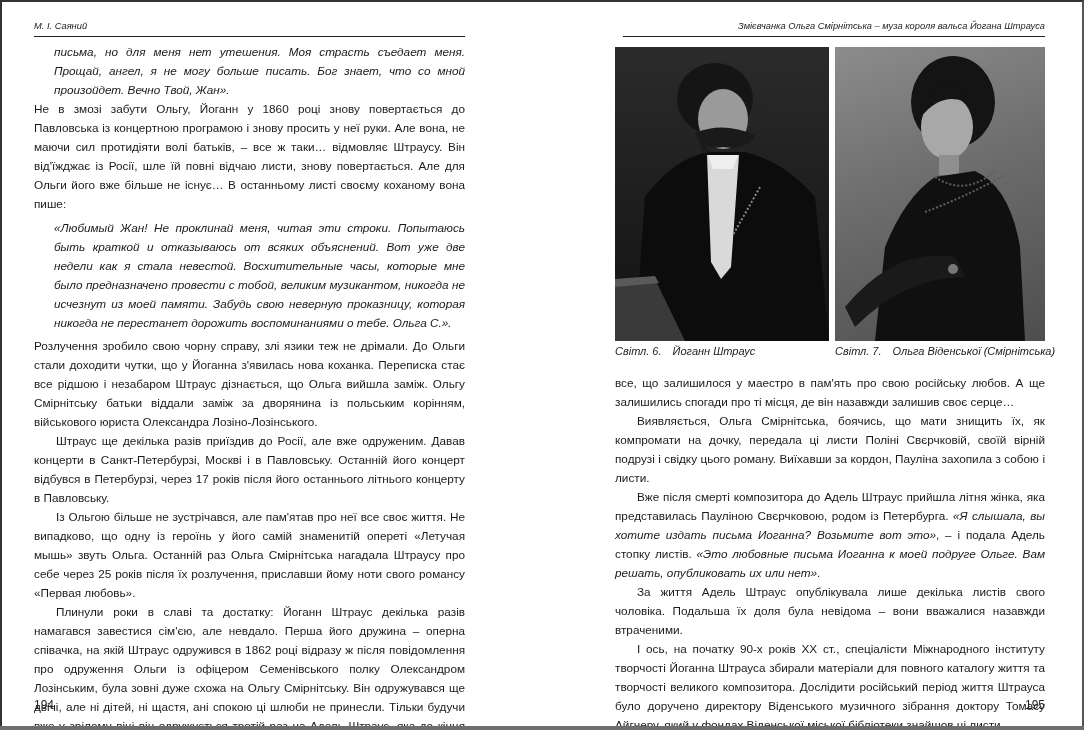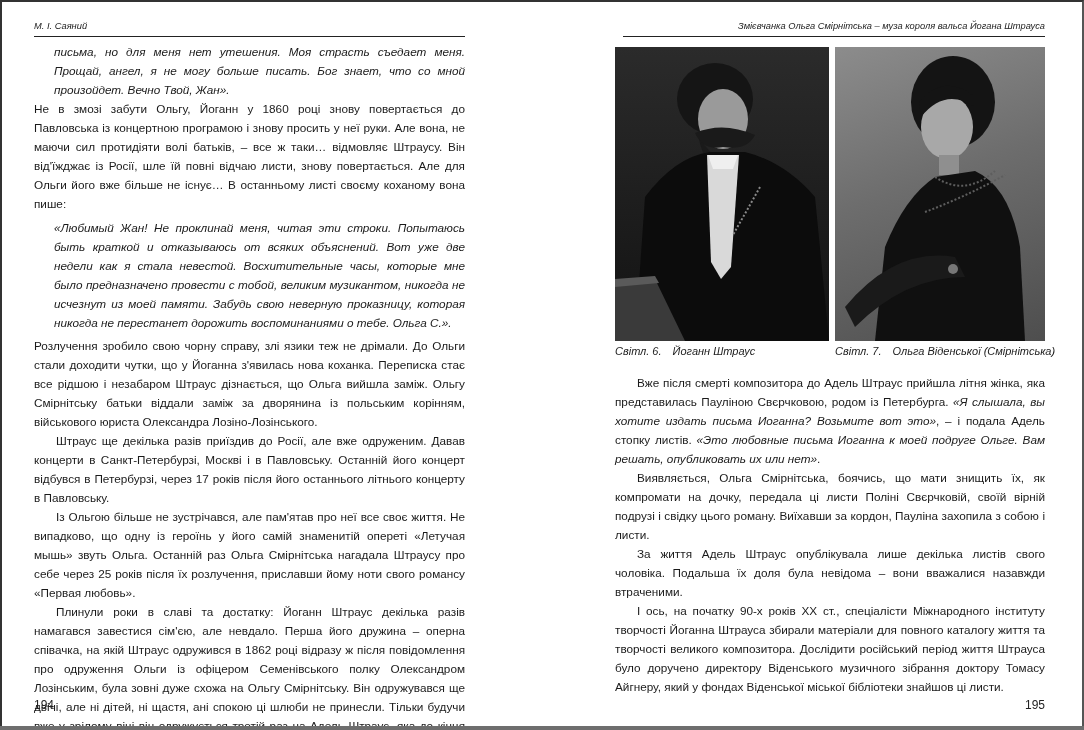--- a/index.html
+++ b/index.html
@@ -135,21 +135,22 @@
         </svg>
       </div>
       <div class="caption">
         <span class="num">Світл. 7.</span>
         <span>Ольга Віденської (Смірнітська)</span>
       </div>
     </div>
   </div>
 
   <div class="text">
+    <p class="plain">все, що залишилося у маестро в пам'ять про свою російську любов. А ще залишились спогади про ті місця, де він назавжди залишив своє серце…</p>
+    <p class="indent">Виявляється, Ольга Смірнітська, боячись, що мати знищить їх, як компромати на дочку, передала ці листи Поліні Свєрчковій, своїй вірній подрузі і свідку цього роману. Виїхавши за кордон, Пауліна захопила з собою і листи.</p>
     <p class="indent"><span>Вже після смерті композитора до Адель Штраус прийшла літня жінка, яка представилась Пауліною Свєрчковою, родом із Петербурга. </span><em>«Я слышала, вы хотите издать письма Иоганна? Возьмите вот это»</em><span>, – і подала Адель стопку листів. </span><em>«Это любовные письма Иоганна к моей подруге Ольге. Вам решать, опубликовать их или нет»</em><span>.</span></p>
-    <p class="indent">Виявляється, Ольга Смірнітська, боячись, що мати знищить їх, як компромати на дочку, передала ці листи Поліні Свєрчковій, своїй вірній подрузі і свідку цього роману. Виїхавши за кордон, Пауліна захопила з собою і листи.</p>
     <p class="indent">За життя Адель Штраус опублікувала лише декілька листів свого чоловіка. Подальша їх доля була невідома – вони вважалися назавжди втраченими.</p>
     <p class="indent">І ось, на початку 90-х років XX ст., спеціалісти Міжнародного інституту творчості Йоганна Штрауса збирали матеріали для повного каталогу життя та творчості великого композитора. Дослідити російський період життя Штрауса було доручено директору Віденського музичного зібрання доктору Томасу Айгнеру, який у фондах Віденської міської бібліотеки знайшов ці листи.</p>
   </div>
   <div class="page-number">195</div>
 </div>
 
 <div class="bottom-bar"></div>
 
 </body></html>

